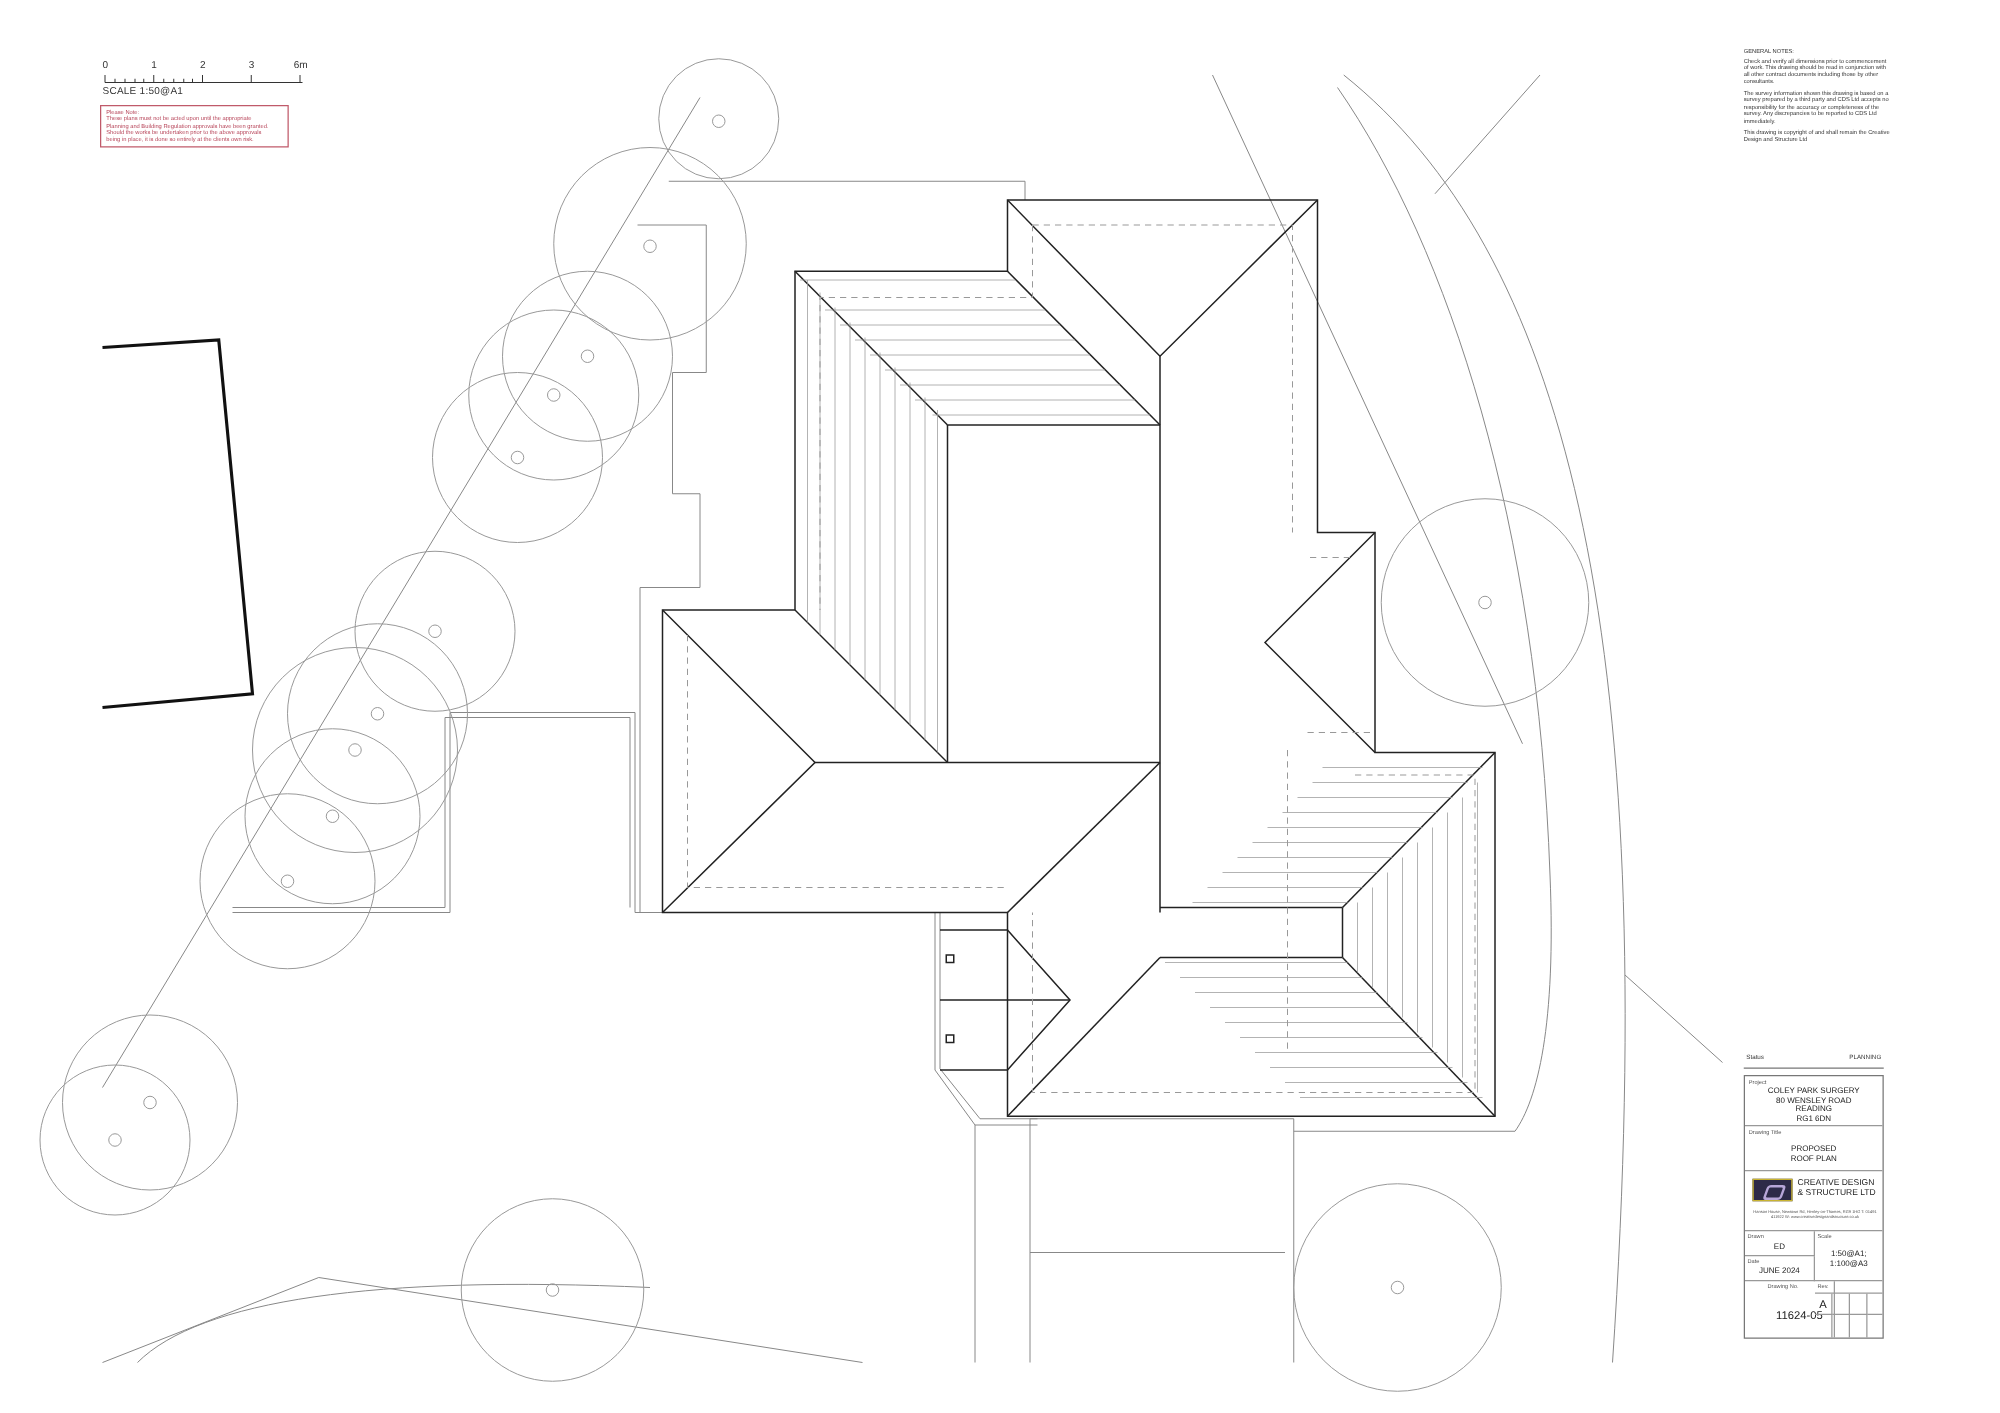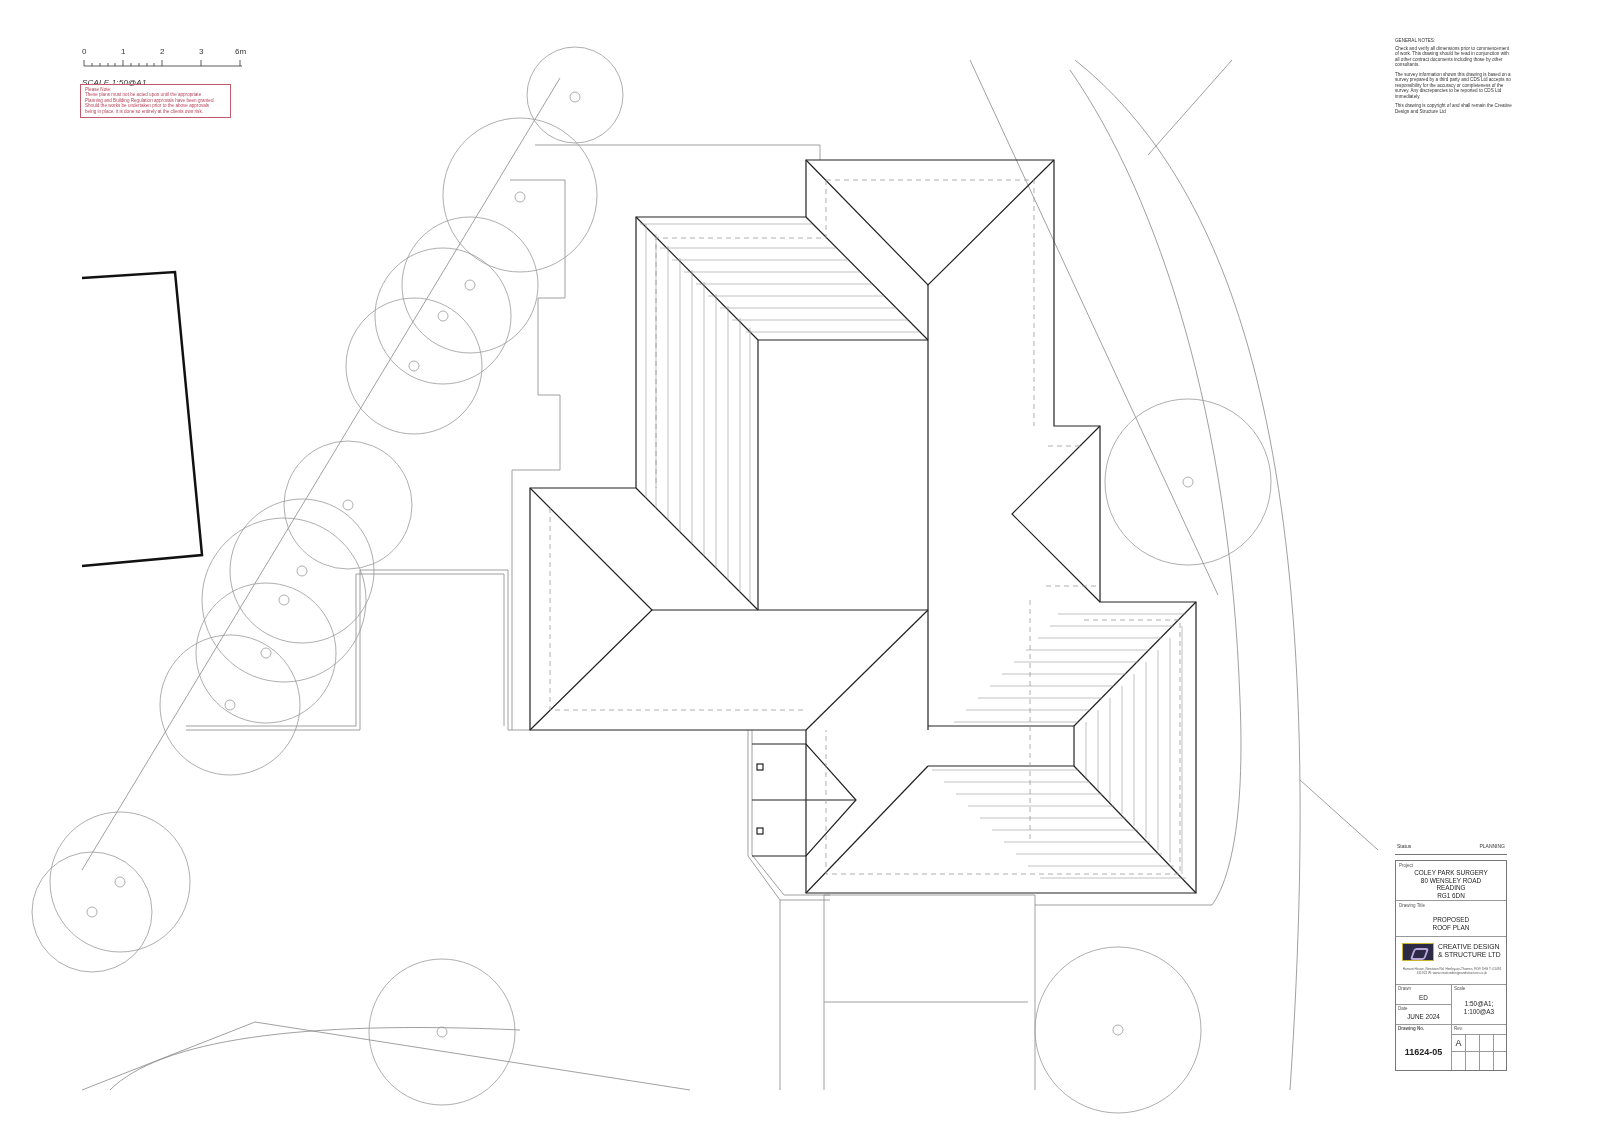--- a/index.html
+++ b/index.html
@@ -1,21 +1,21 @@
 <!DOCTYPE html>
 <html><head>
 <meta charset="utf-8">
 <style>
   html, body { margin:0; padding:0; background:#ffffff; }
   body { width:1600px; height:1130px; position:relative; overflow:hidden; font-family:"Liberation Sans", sans-serif; color:#222; }
   #drawing { position:absolute; left:0; top:0; width:1600px; height:1130px; }
   .scalebar { position:absolute; left:82px; top:47px; width:160px; height:30px; }
   .scale-ticks { position:absolute; left:0; top:0; width:160px; font-size:8px; color:#333; }
   .scale-ticks span { position:absolute; top:0; }
-  .scale-label { position:absolute; left:0; top:31px; font-size:8px; color:#333; letter-spacing:0.2px;font-style:italic; }
+  .scale-label { position:absolute; left:0; top:21px; font-size:8px; color:#333; letter-spacing:0.2px; }
   .note-box { position:absolute; left:80px; top:84px; width:151px; height:34px; border:1px solid #c05a6a; padding:2px 4px; box-sizing:border-box; font-size:4.6px; line-height:5.4px; color:#b64257; }
   .gen-notes { position:absolute; left:1395px; top:38px; width:118px; font-size:4.6px; line-height:5.5px; color:#333; }
   .gen-notes .hd { margin-bottom:2px; }
   .gen-notes p { margin:0 0 4px 0; }
   .titleblock { position:absolute; left:1395px; top:840px; width:112px; height:231px; font-size:5px; color:#333; }
   .tb-status { position:absolute; left:0; top:0; width:112px; height:14px; border-bottom:1px solid #777; }
   .tb-status .l { position:absolute; left:2px; top:3px; }
   .tb-status .r { position:absolute; right:2px; top:3px; }
   .tb-frame { position:absolute; left:0; top:20px; width:112px; height:211px; border:1px solid #777; box-sizing:border-box; }
   .tb-sec { position:absolute; left:0; width:110px; border-bottom:1px solid #999; box-sizing:border-box; }
@@ -265,21 +265,21 @@
       <span class="cap">Scale</span>
       <div class="val" style="top:15px;line-height:8px;">
         <div>1:50@A1;</div>
         <div>1:100@A3</div>
       </div>
     </div>
     <div class="cell" style="left:0;top:144px;width:56px;height:20px;">
       <span class="cap">Date</span>
       <span class="val" style="top:8px;">JUNE 2024</span>
     </div>
-    <div class="cell" style="left:0;top:164px;width:56px;height:45px;border-bottom:none;font-weight:bold;">
+    <div class="cell" style="left:16px;top:164px;width:56px;height:45px;border-bottom:none;">
       <span class="cap">Drawing No.</span>
       <span class="val" style="top:22px;font-size:9px;">11624-05</span>
     </div>
     <div class="cell" style="left:56px;top:164px;width:54px;height:10px;border-right:none;">
       <span class="cap">Rev.</span>
     </div>
     <div class="cell" style="left:56px;top:174px;width:14px;height:17px;">
       <span class="val" style="top:3px;font-size:9px;">A</span>
     </div>
     <div class="cell" style="left:70px;top:174px;width:14px;height:17px;"></div>

